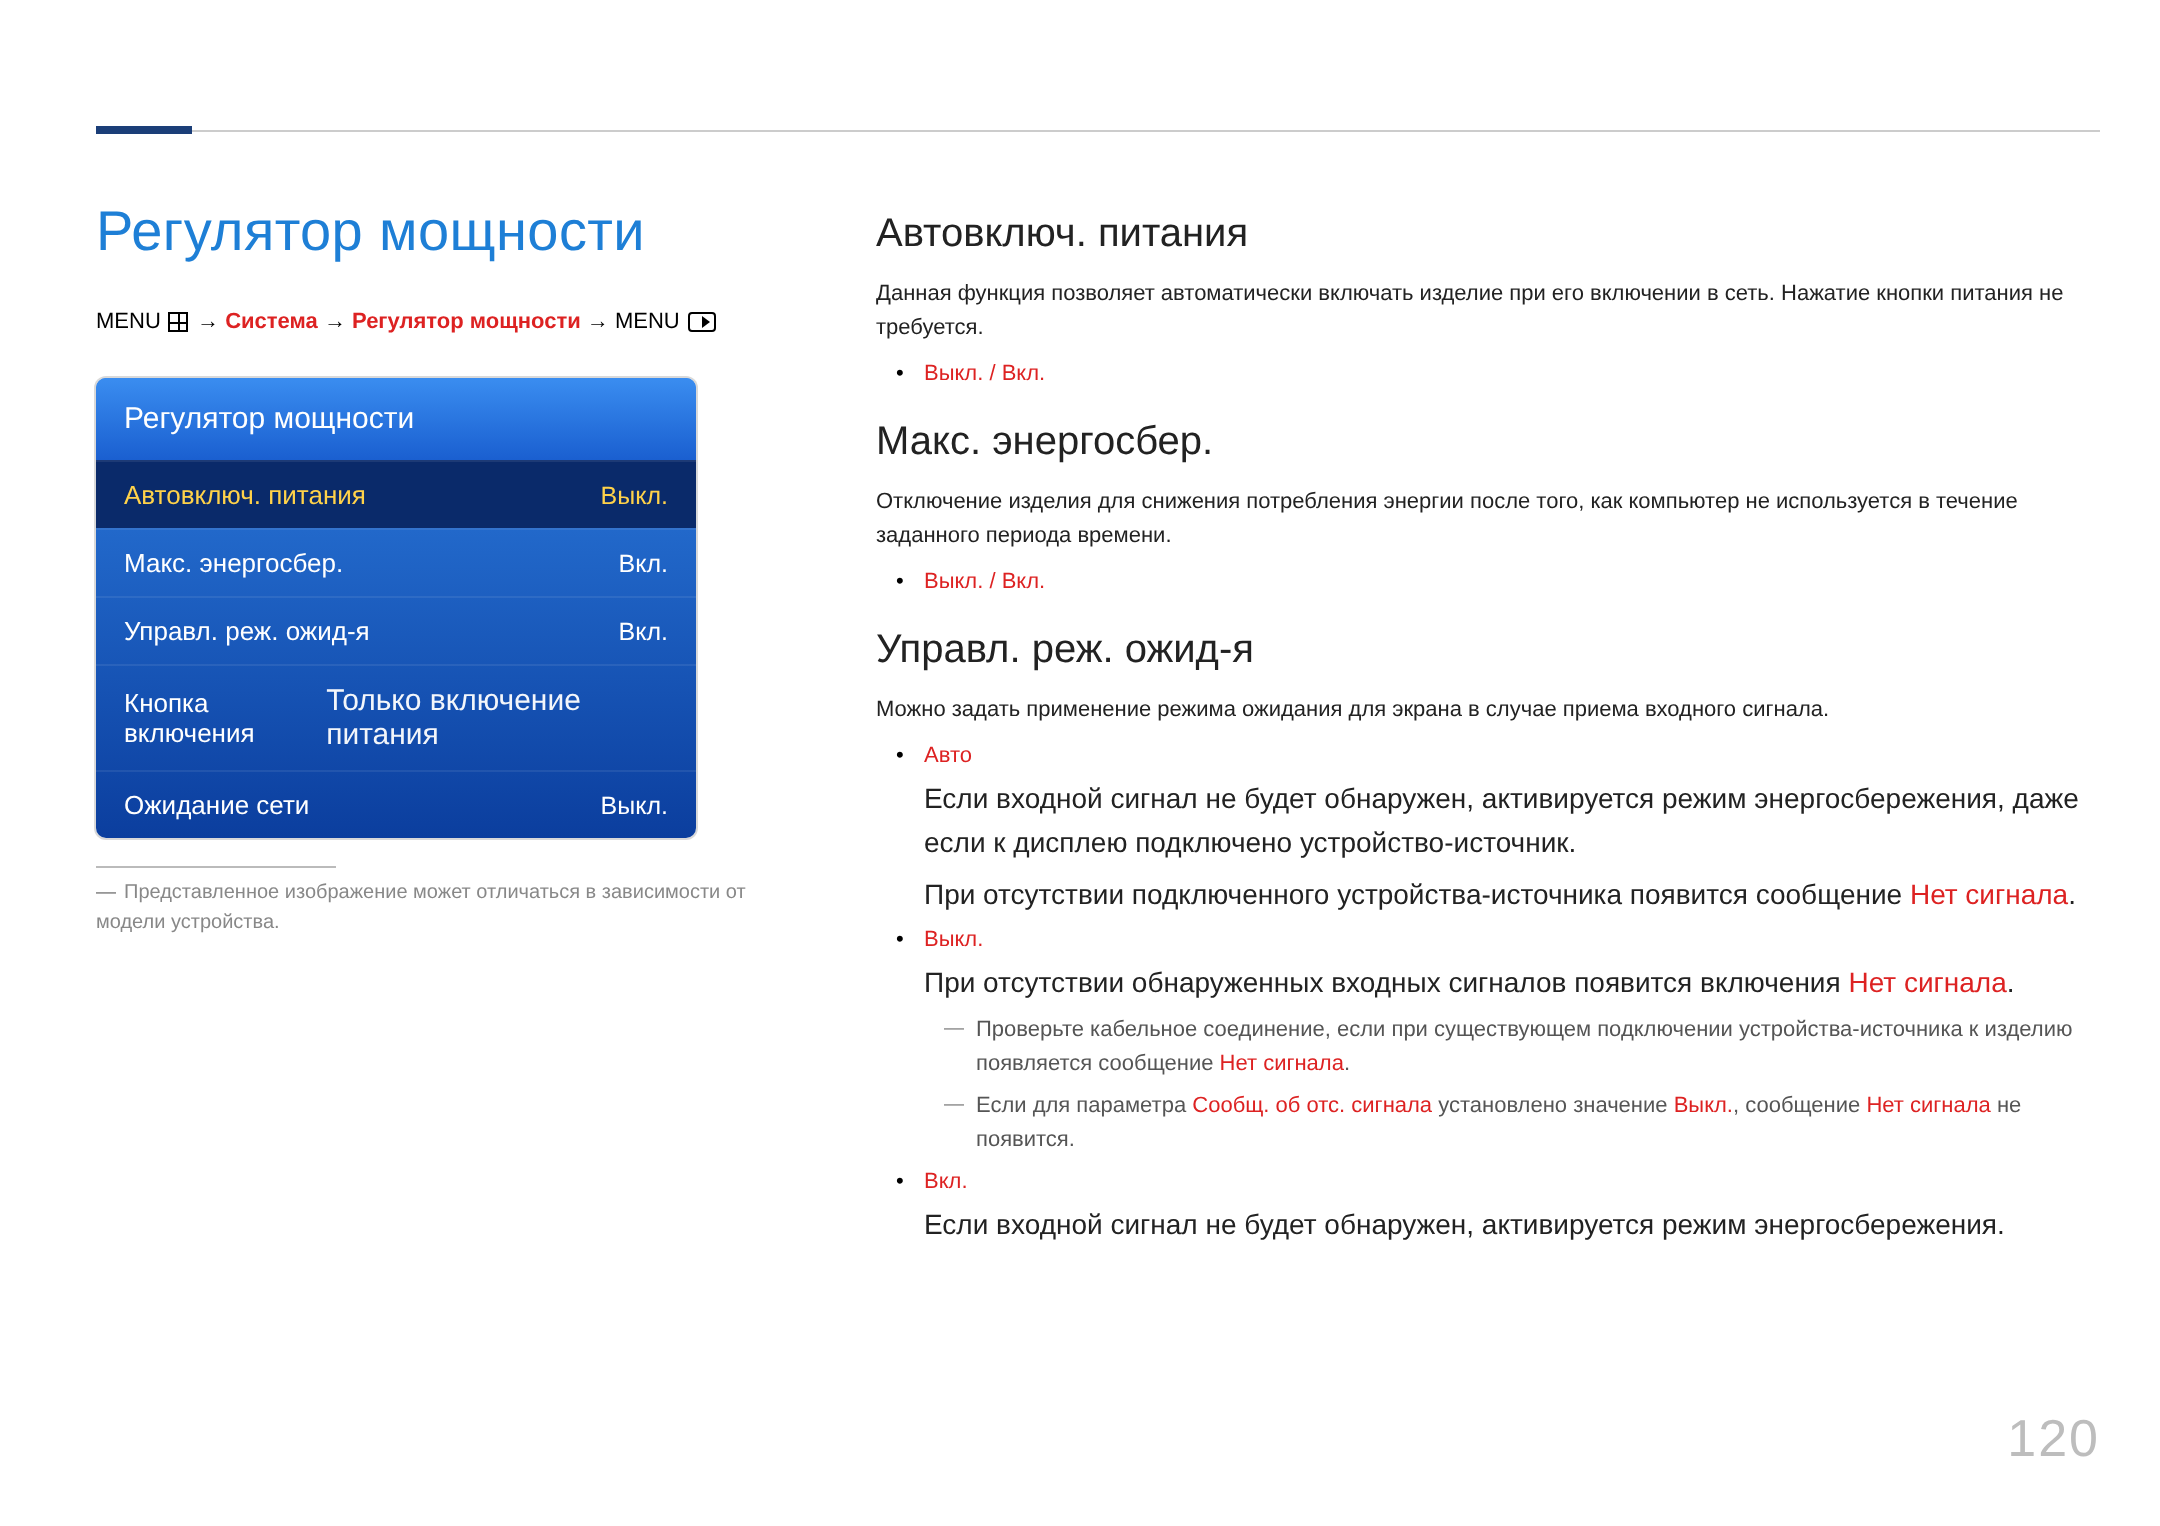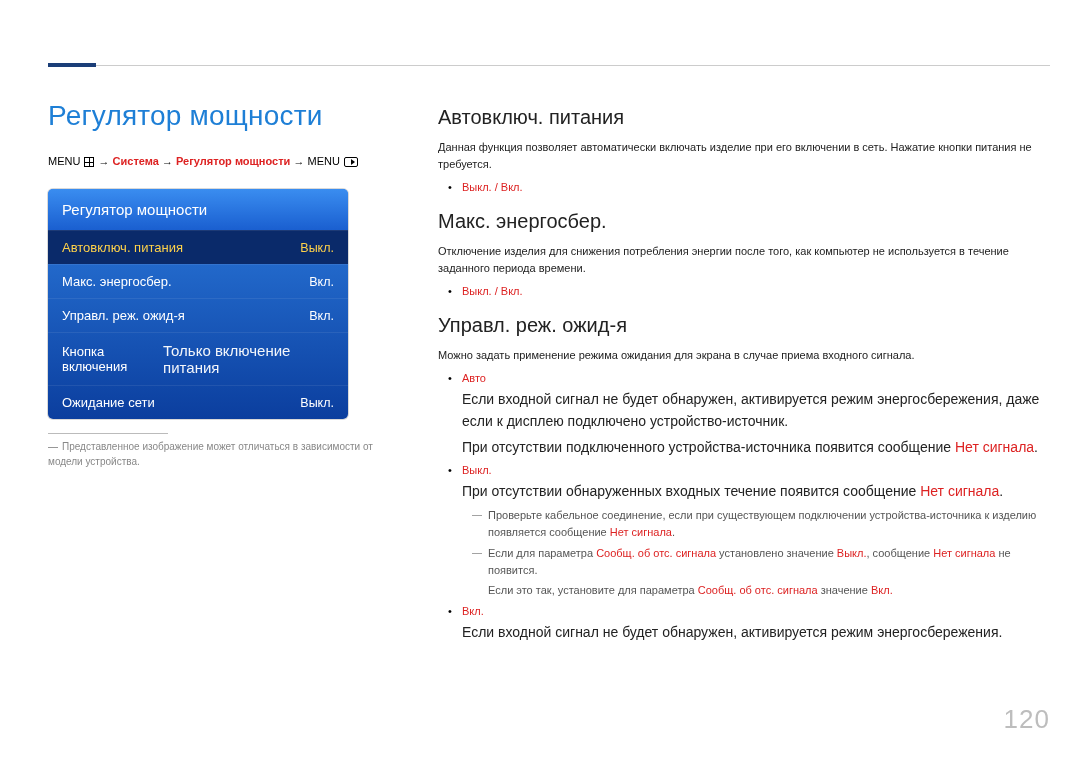--- a/index.html
+++ b/index.html
@@ -262,31 +262,28 @@
       <li>
         <span class="red">Авто</span>
         <div class="body-text">Если входной сигнал не будет обнаружен, активируется режим энергосбережения, даже если к дисплею подключено устройство-источник.</div>
         <div class="body-text">
           <span>При отсутствии подключенного устройства-источника появится сообщение </span><span class="red">Нет сигнала</span><span>.</span>
         </div>
       </li>
       <li>
         <span class="red">Выкл.</span>
         <div class="body-text">
-          <span>При отсутствии обнаруженных входных течение появится сообщение </span><span class="red">Нет сигнала</span><span>.</span>
+          <span>При отсутствии обнаруженных входных сигналов появится включения </span><span class="red">Нет сигнала</span><span>.</span>
         </div>
         <ul class="sublist">
           <li>
             <span>Проверьте кабельное соединение, если при существующем подключении устройства-источника к изделию появляется сообщение </span><span class="red">Нет сигнала</span><span>.</span>
           </li>
           <li>
             <span>Если для параметра </span><span class="red">Сообщ. об отс. сигнала</span><span> установлено значение </span><span class="red">Выкл.</span><span>, сообщение </span><span class="red">Нет сигнала</span><span> не появится.</span>
-            <div style="margin-top:3px;">
-              <span>Если это так, установите для параметра </span><span class="red">Сообщ. об отс. сигнала</span><span> значение </span><span class="red">Вкл.</span>
-            </div>
           </li>
         </ul>
       </li>
       <li>
         <span class="red">Вкл.</span>
         <div class="body-text">Если входной сигнал не будет обнаружен, активируется режим энергосбережения.</div>
       </li>
     </ul>
 
   </div>

